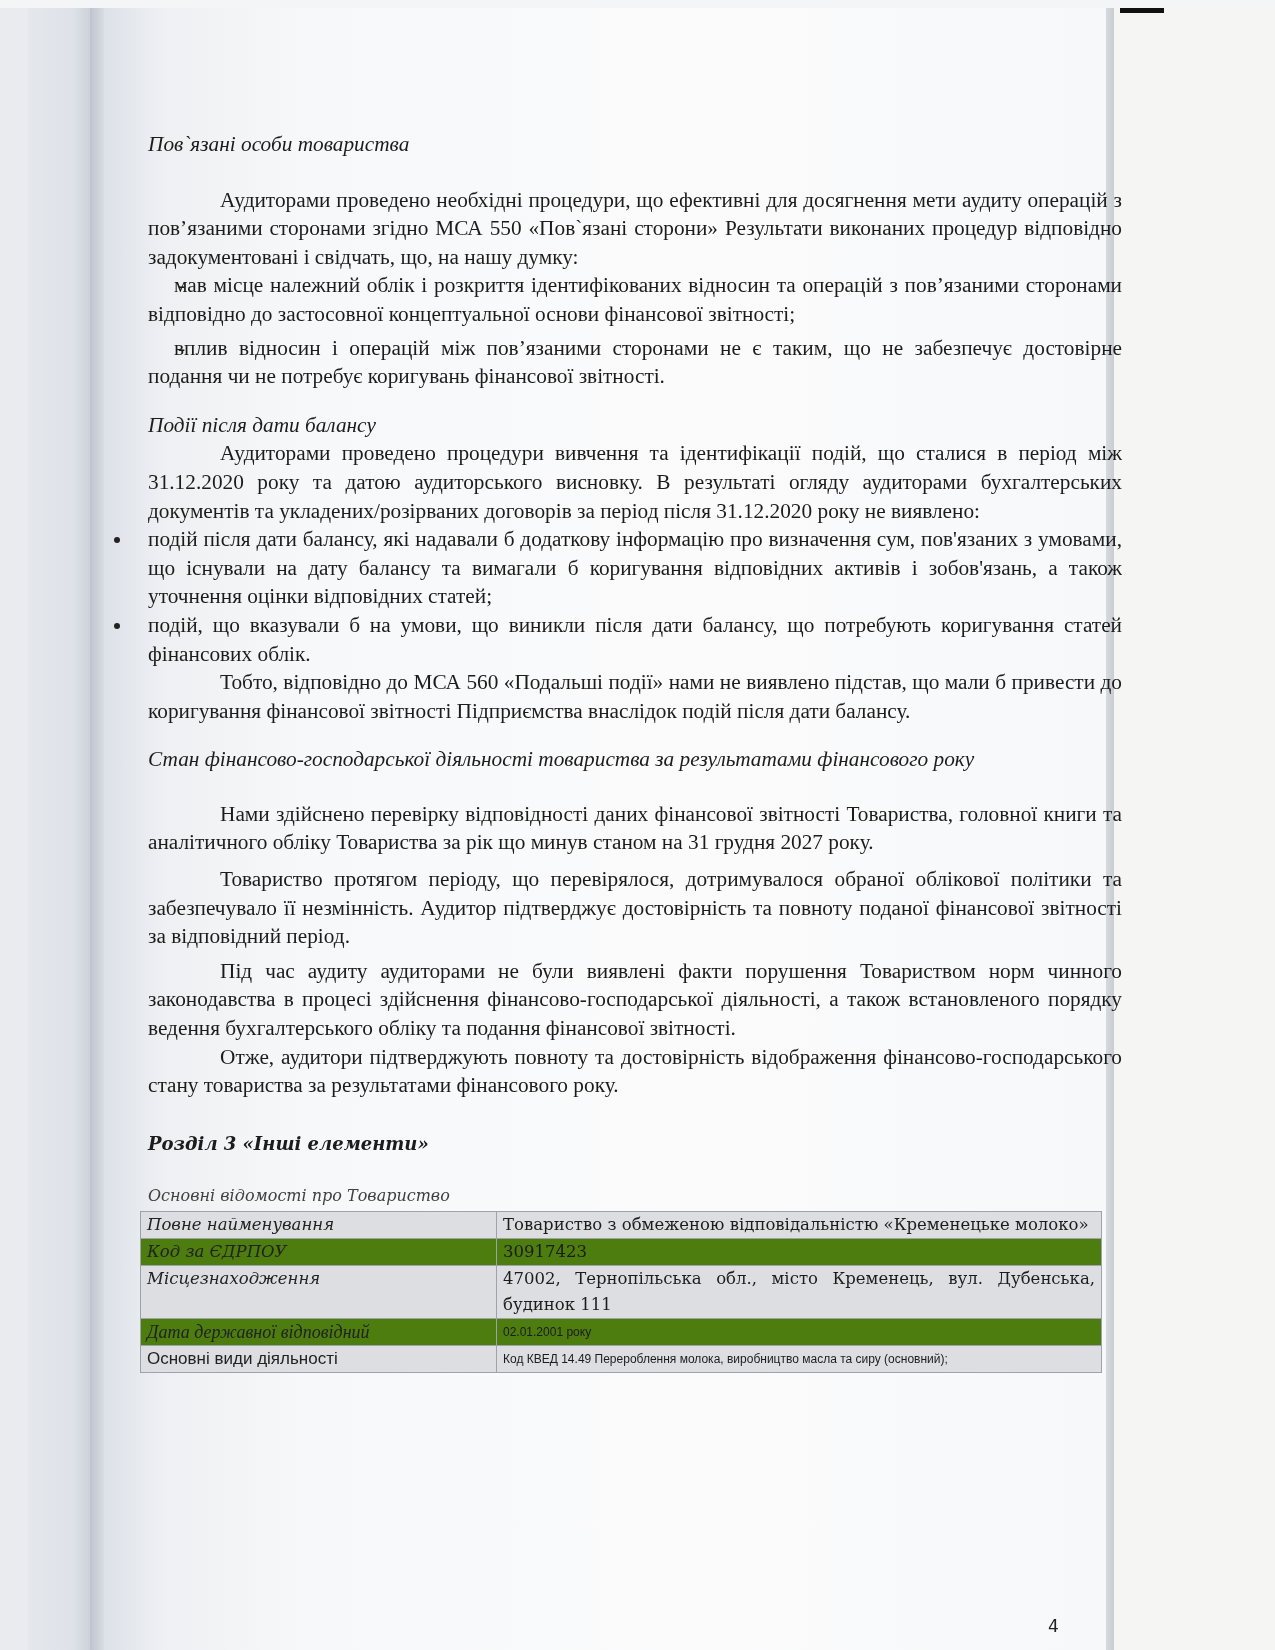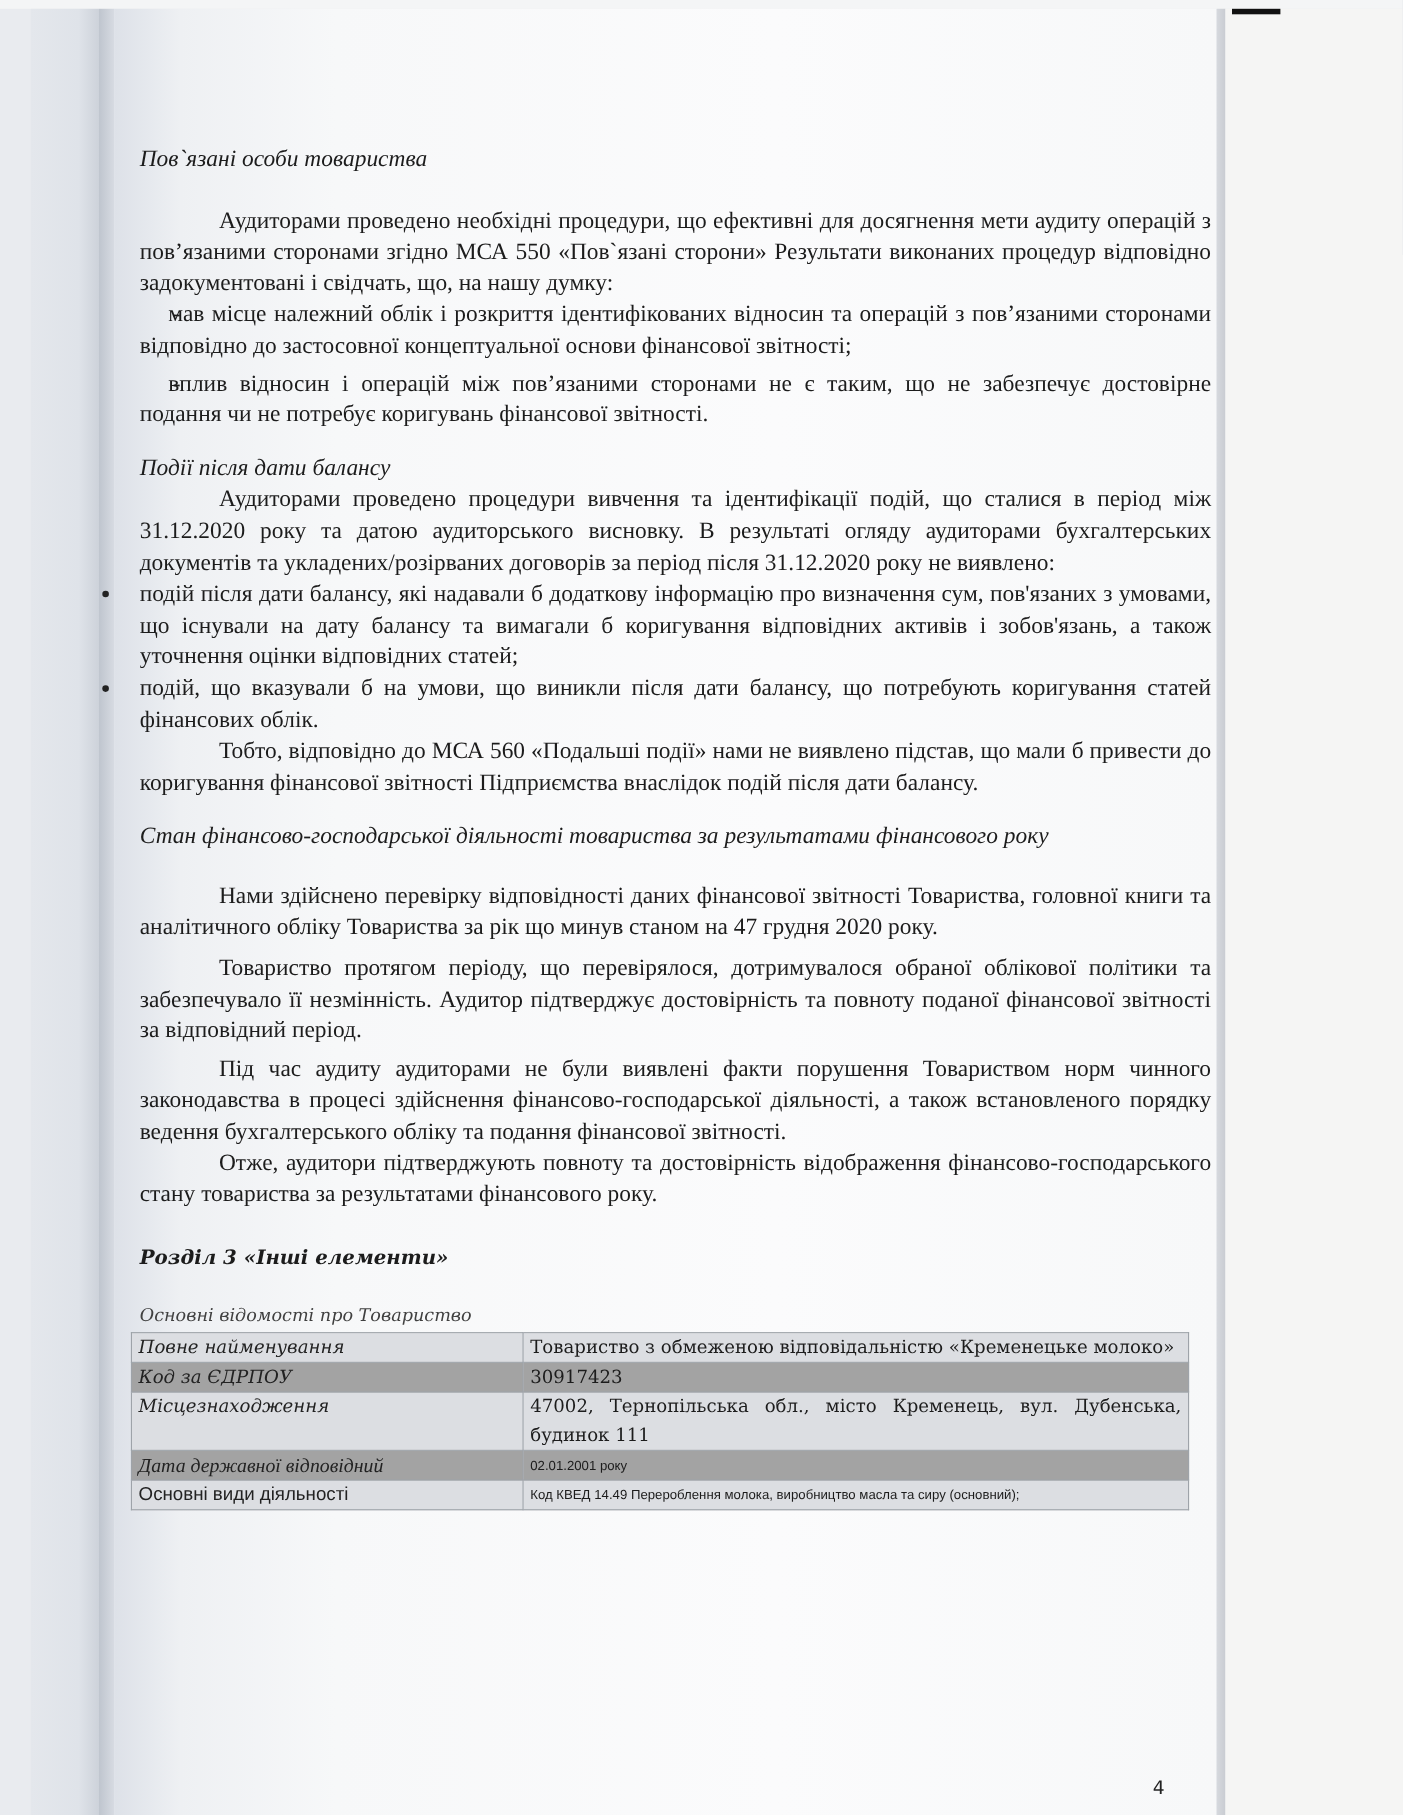--- a/index.html
+++ b/index.html
@@ -27,21 +27,21 @@
     position: absolute; left: 1106px; top: 8px; width: 8px; height: 1642px;
     background: linear-gradient(to right, #d6d9de, #c9ccd2);
   }
   .next-strip {
     position: absolute; left: 1114px; top: 8px; width: 161px; height: 1642px;
     background: #f5f5f4;
   }
   .next-strip .blackbar { position: absolute; left: 6px; top: 0; width: 44px; height: 5px; background: #111; }
 
   .content {
-    position: absolute; left: 127px; top: 130px; width: 974px;
+    position: absolute; left: 148px; top: 130px; width: 974px;
     font-size: 21.3px; line-height: 28.6px;
   }
   p { margin: 0; text-align: justify; text-align-last: left; }
   .indent { text-indent: 72px; }
   .heading-it { font-style: italic; margin: 0; }
   .list-dash { display: flex; }
   .list-dash .dash { width: 34px; text-indent: 30px; flex: none; }
   .bullet-item { position: relative; }
   .bullet-item .bullet {
     position: absolute; left: -34px; top: 12px; width: 6px; height: 6px; border-radius: 50%; background: #222;
@@ -51,21 +51,21 @@
   .table-caption { font-family: "DejaVu Serif", serif; font-style: italic; font-size: 16px; color: #404040; }
   table.info {
     border-collapse: collapse; width: 962px; margin-left: -8px;
     font-family: "DejaVu Serif", serif; font-size: 16.5px; line-height: 26px;
   }
   table.info td { border: 1px solid #9ea3a9; padding: 0 6px; vertical-align: top; margin-left: 17px; }
   table.info td.k { width: 343px; font-style: italic; color: #222; }
   table.info td.k.plain { font-style: normal; font-family: "Liberation Sans", sans-serif; font-size: 17px; }
   table.info td.v { text-align: justify; text-align-last: left; }
   table.info tr.shade td { background: #dcdee2; }
-  table.info tr.light td { background: #a3a3a3; }
+  table.info tr.light td { background: #4d7c0f; }
   table.info td.k.date { font-family: "Liberation Serif", serif; font-size: 18px; }
   table.info td.v.ls { font-family: "Liberation Sans", sans-serif; font-size: 12px; }
 
   .page-number {
     position: absolute; left: 1048px; top: 1616px; font-family: "DejaVu Sans", sans-serif; font-size: 17px; color: #222;
   }
 </style>
 </head>
 <body>
 
@@ -97,21 +97,21 @@
     <span class="bullet"></span>
     <p>подій після дати балансу, які надавали б додаткову інформацію про визначення сум, пов'язаних з умовами, що існували на дату балансу та вимагали б коригування відповідних активів і зобов'язань, а також уточнення оцінки відповідних статей;</p>
   </div>
   <div class="bullet-item">
     <span class="bullet"></span>
     <p>подій, що вказували б на умови, що виникли після дати балансу, що потребують коригування статей фінансових облік.</p>
   </div>
   <p class="indent">Тобто, відповідно до МСА 560 «Подальші події» нами не виявлено підстав, що мали б привести до коригування фінансової звітності Підприємства внаслідок подій після дати балансу.</p>
 
   <p class="heading-it" style="margin-top:20px; margin-bottom:26px;">Стан фінансово-господарської діяльності товариства за результатами фінансового року</p>
-  <p class="indent" style="margin-bottom:8px;">Нами здійснено перевірку відповідності даних фінансової звітності Товариства, головної книги та аналітичного обліку Товариства за рік що минув станом на 47 грудня 2020 року.</p>
+  <p class="indent" style="margin-bottom:8px;">Нами здійснено перевірку відповідності даних фінансової звітності Товариства, головної книги та аналітичного обліку Товариства за рік що минув станом на 31 грудня 2027 року.</p>
   <p class="indent" style="margin-bottom:6px;">Товариство протягом періоду, що перевірялося, дотримувалося обраної облікової політики та забезпечувало її незмінність. Аудитор підтверджує достовірність та повноту поданої фінансової звітності за відповідний період.</p>
   <p class="indent">Під час аудиту аудиторами не були виявлені факти порушення Товариством норм чинного законодавства в процесі здійснення фінансово-господарської діяльності, а також встановленого порядку ведення бухгалтерського обліку та подання фінансової звітності.</p>
   <p class="indent">Отже, аудитори підтверджують повноту та достовірність відображення фінансово-господарського стану товариства за результатами фінансового року.</p>
 
   <p class="section3" style="margin-top:30px;">Розділ 3 «Інші елементи»</p>
   <p class="table-caption" style="margin-top:24px;">Основні відомості про Товариство</p>
   <table class="info">
     <tbody>
         <tr class="shade">
       <td class="k">Повне найменування</td>

